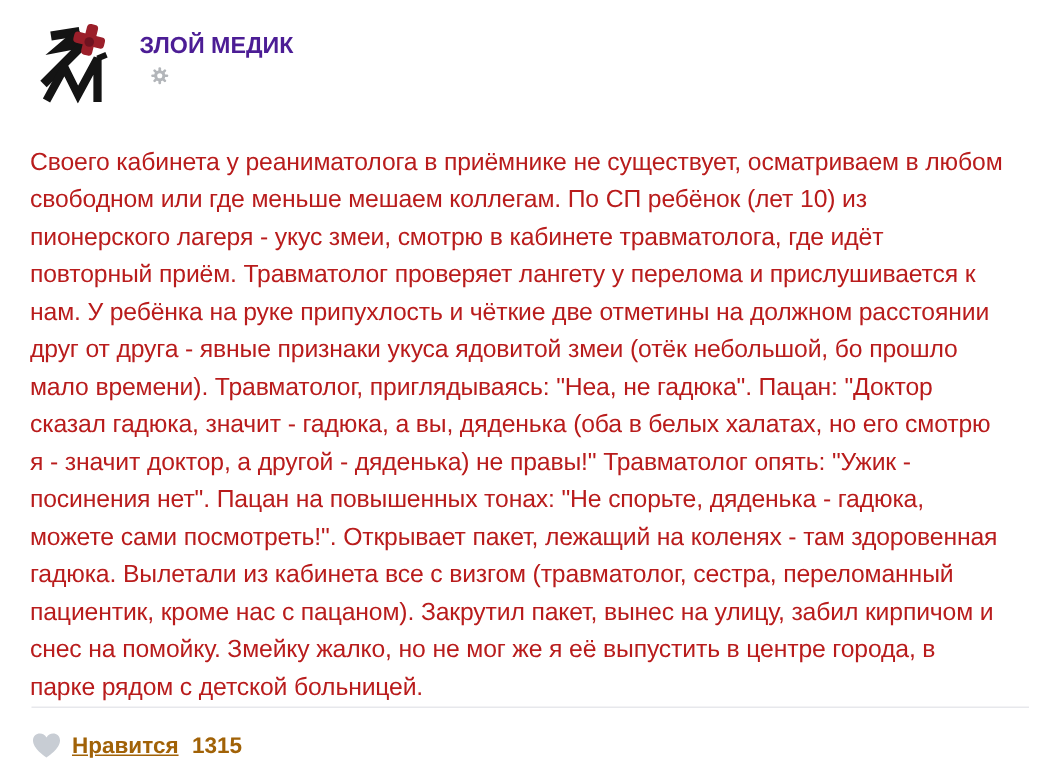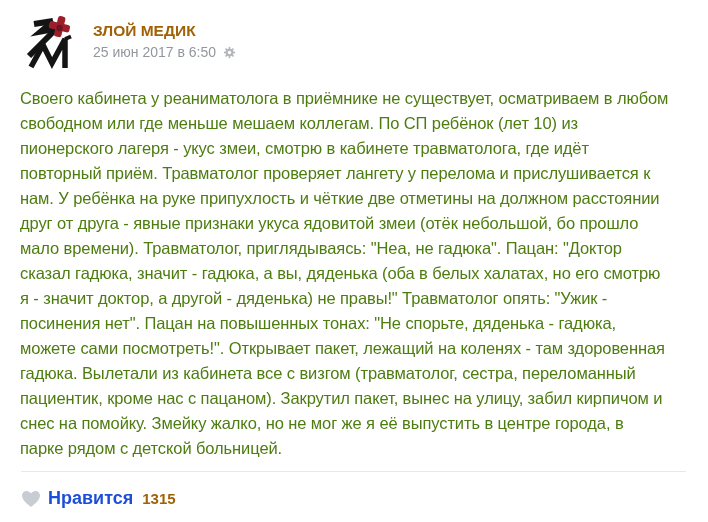--- a/index.html
+++ b/index.html
@@ -14,50 +14,50 @@
 
   
   .post-header { position: absolute; left: 21px; top: 12px; display: flex; align-items: flex-start; }
   .avatar {
     width: 58px; height: 58px; flex: 0 0 auto;
     display: flex; align-items: center; justify-content: center;
     cursor: pointer; background: #fff;
   }
   .header-info { margin-left: 14px; padding-top: 10px; }
   .author-link {
-    color: #a16207; font-size: 15.5px; font-weight: bold;
+    color: #4c1d95; font-size: 15.5px; font-weight: bold;
     text-decoration: none; display: inline-block; line-height: 18px;
     cursor: pointer;
   }
   .date-row { margin-top: 4px; display: flex; align-items: center; }
   .post-date { color: #92979e; font-size: 14px; line-height: 17px; cursor: pointer; }
   .gear-icon { margin-left: 7px; display: inline-flex; cursor: pointer; }
 
   
   .post-text {
-    position: absolute; left: 20px; top: 86px; width: 688px;
-    color: #4d7c0f; font-size: 16.5px; line-height: 25px;
+    position: absolute; left: 20px; top: 96px; width: 688px;
+    color: #b91c1c; font-size: 16.5px; line-height: 25px;
     letter-spacing: -0.1px;
     white-space: pre-line;
   }
 
   
   .divider {
     position: absolute; left: 21px; top: 471px; width: 665px; height: 1px;
     background: #e7e8ec; border: 0;
   }
 
   
   .like-row {
     position: absolute; left: 21px; top: 488px;
     display: flex; align-items: center; cursor: pointer;
   }
   .heart-icon { display: inline-flex; }
   .like-label {
-    margin-left: 7px; color: #1d4ed8; font-size: 18px; font-weight: 600;
+    margin-left: 7px; color: #a16207; font-size: 15px; font-weight: 600; text-decoration: underline;
   }
   .like-count {
     margin-left: 9px; color: #a16207; font-size: 15px; font-weight: 600;
   }
 </style>
 </head>
 <body>
 
 <div class="post">
 
@@ -74,21 +74,20 @@
         <g fill="#9b1f2a" transform="rotate(14 37.5 13.5)">
           <rect x="34" y="3" width="7.5" height="21" rx="2.5"></rect>
           <rect x="27" y="10" width="21" height="7.5" rx="2.5"></rect>
         </g>
         <circle cx="37.5" cy="15" r="3.2" fill="#6e1320"></circle>
       </svg>
     </div>
     <div class="header-info">
       <a class="author-link" href="#">ЗЛОЙ МЕДИК</a>
       <div class="date-row">
-        <span class="post-date">25 июн 2017 в 6:50</span>
         <span class="gear-icon">
           <svg width="13" height="13" viewBox="0 0 16 16" aria-hidden="true">
             <g fill="#b3b6ba">
               <rect x="6.9" y="1" width="2.2" height="14" rx="1"></rect>
               <rect x="6.9" y="1" width="2.2" height="14" rx="1" transform="rotate(45 8 8)"></rect>
               <rect x="6.9" y="1" width="2.2" height="14" rx="1" transform="rotate(90 8 8)"></rect>
               <rect x="6.9" y="1" width="2.2" height="14" rx="1" transform="rotate(135 8 8)"></rect>
               <circle cx="8" cy="8" r="4.6"></circle>
             </g>
             <circle cx="8" cy="8" r="2.1" fill="#ffffff"></circle>

